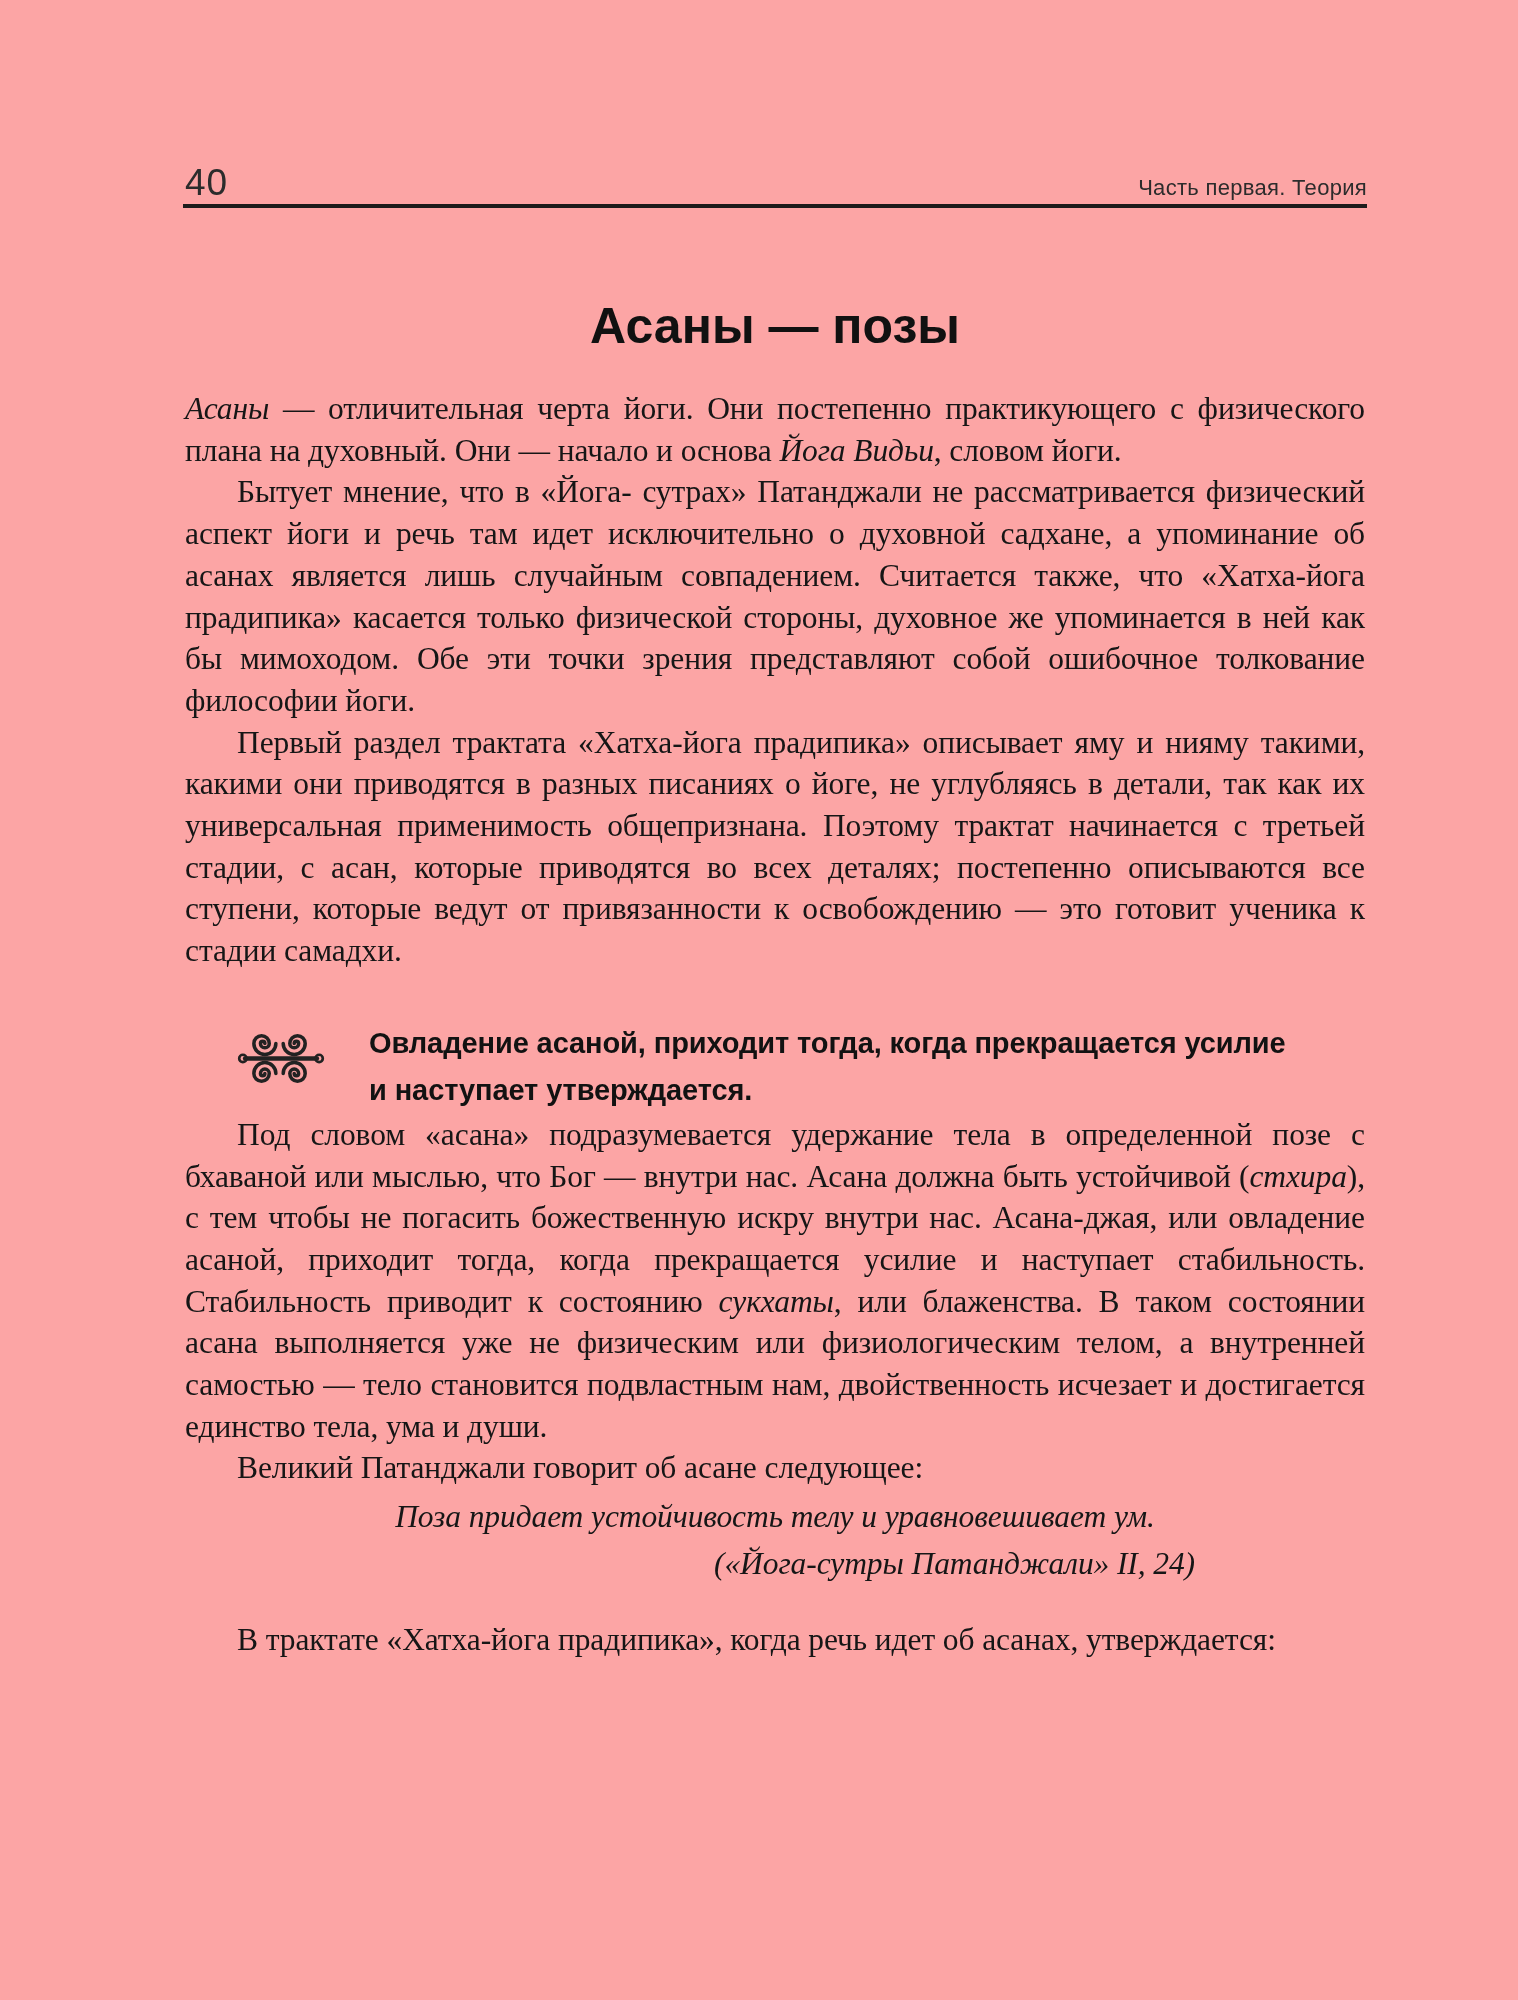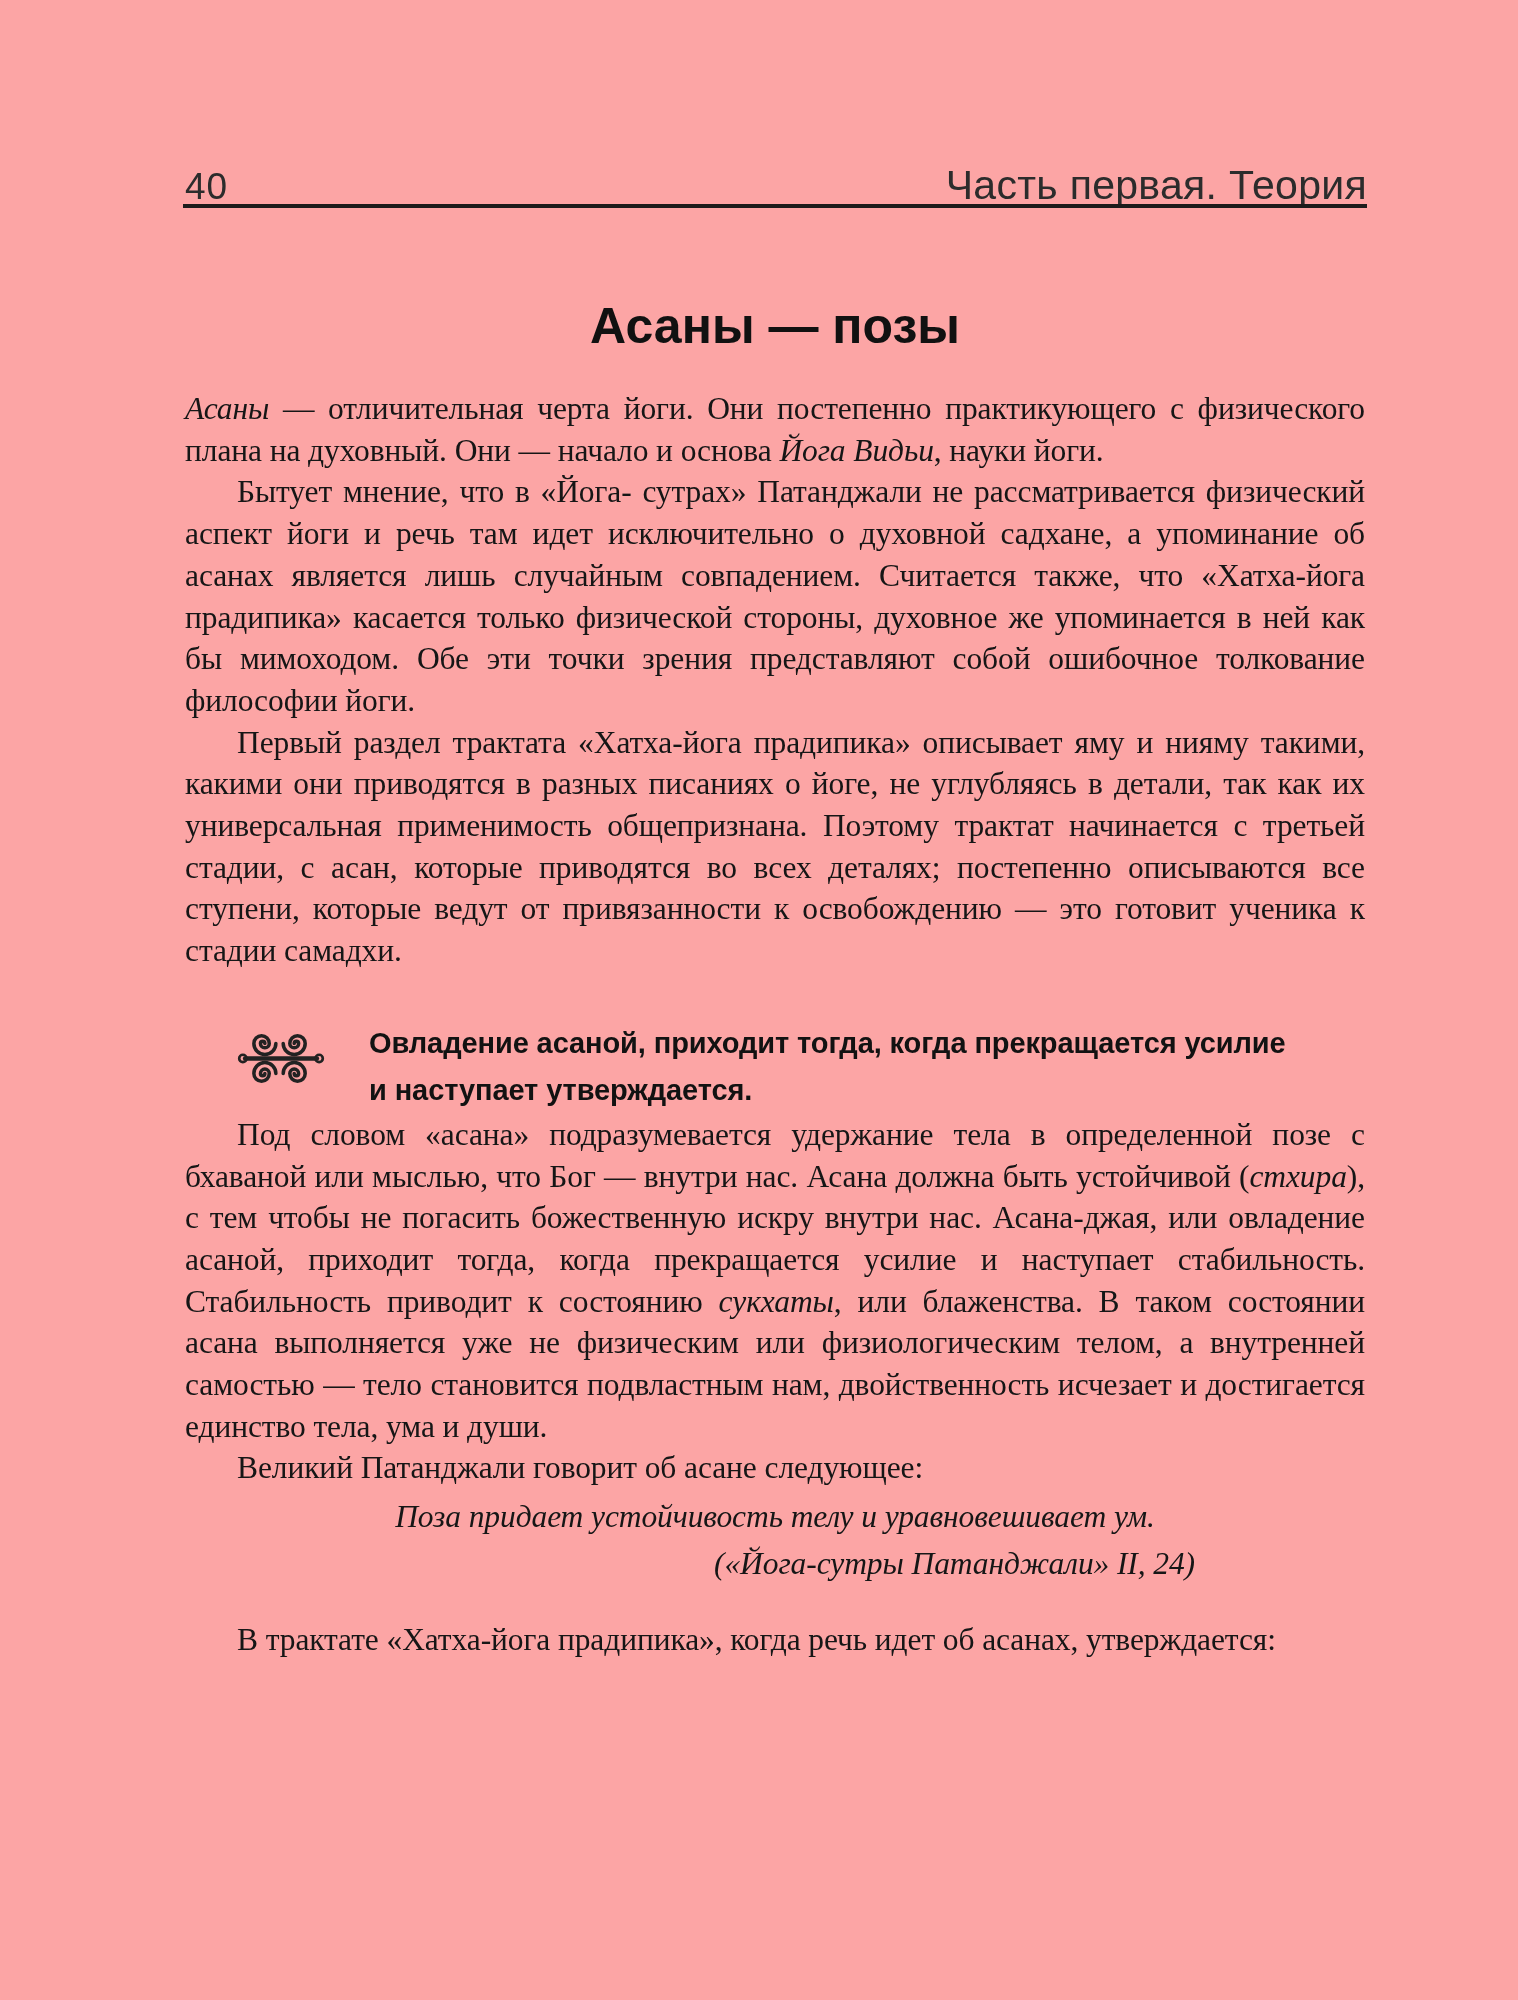--- a/index.html
+++ b/index.html
@@ -19,21 +19,21 @@
     left: 185px;
     right: 151px;
     top: 162px;
     display: flex;
     justify-content: space-between;
     align-items: baseline;
     font-family: "Liberation Sans", "DejaVu Sans", sans-serif;
     color: #2c2c2c;
   }
   .pagenum  { font-size: 37px; letter-spacing: 1px; }
-  .runtitle { font-size: 41px; letter-spacing: 0.3px; }
+  .runtitle { font-size: 22px; letter-spacing: 0.3px; }
   .headrule {
     position: absolute;
     left: 183px;
     right: 151px;
     top: 204px;
     height: 4px;
     background: #1c1c1c;
   }
 
   
@@ -110,21 +110,21 @@
   <header class="runhead">
     <span class="pagenum">40</span>
     <span class="runtitle">Часть первая. Теория</span>
   </header>
   <div class="headrule"></div>
 
   <h1 class="chtitle">Асаны — позы</h1>
 
   <main class="content">
 
-    <p><em>Асаны</em><span> — отличительная черта йоги. Они постепенно практикующего с физического плана на духовный. Они — начало и основа </span><em>Йога Видьи</em><span>, науки йоги.</span></p>
+    <p><em>Асаны</em><span> — отличительная черта йоги. Они постепенно практикующего с физического плана на духовный. Они — начало и основа </span><em>Йога Видьи</em><span>, словом йоги.</span></p>
 
     <p class="ind">Бытует мнение, что в «Йога- сутрах» Патанджали не рассматривается физический аспект йоги и речь там идет исключительно о духовной садхане, а упоминание об асанах является лишь случайным совпадением. Считается также, что «Хатха-йога прадипика» касается только физической стороны, духовное же упоминается в ней как бы мимоходом. Обе эти точки зрения представляют собой ошибочное толкование философии йоги.</p>
 
     <p class="ind">Первый раздел трактата «Хатха-йога прадипика» описывает яму и нияму такими, какими они приводятся в разных писаниях о йоге, не углубляясь в детали, так как их универсальная применимость общепризнана. Поэтому трактат начинается с третьей стадии, с асан, которые приводятся во всех деталях; постепенно описываются все ступени, которые ведут от привязанности к освобождению — это готовит ученика к стадии самадхи.</p>
 
     <div class="callout">
       <svg class="orn" viewBox="0 0 120 100" aria-hidden="true">
         <defs>
           <path id="spiralP" d="M25,15 a10,10 0 1,1 -20,0 a7,7 0 1,1 14,0 a4,4 0 1,1 -8,0 a2,2 0 1,1 4,0"></path>
         </defs>

